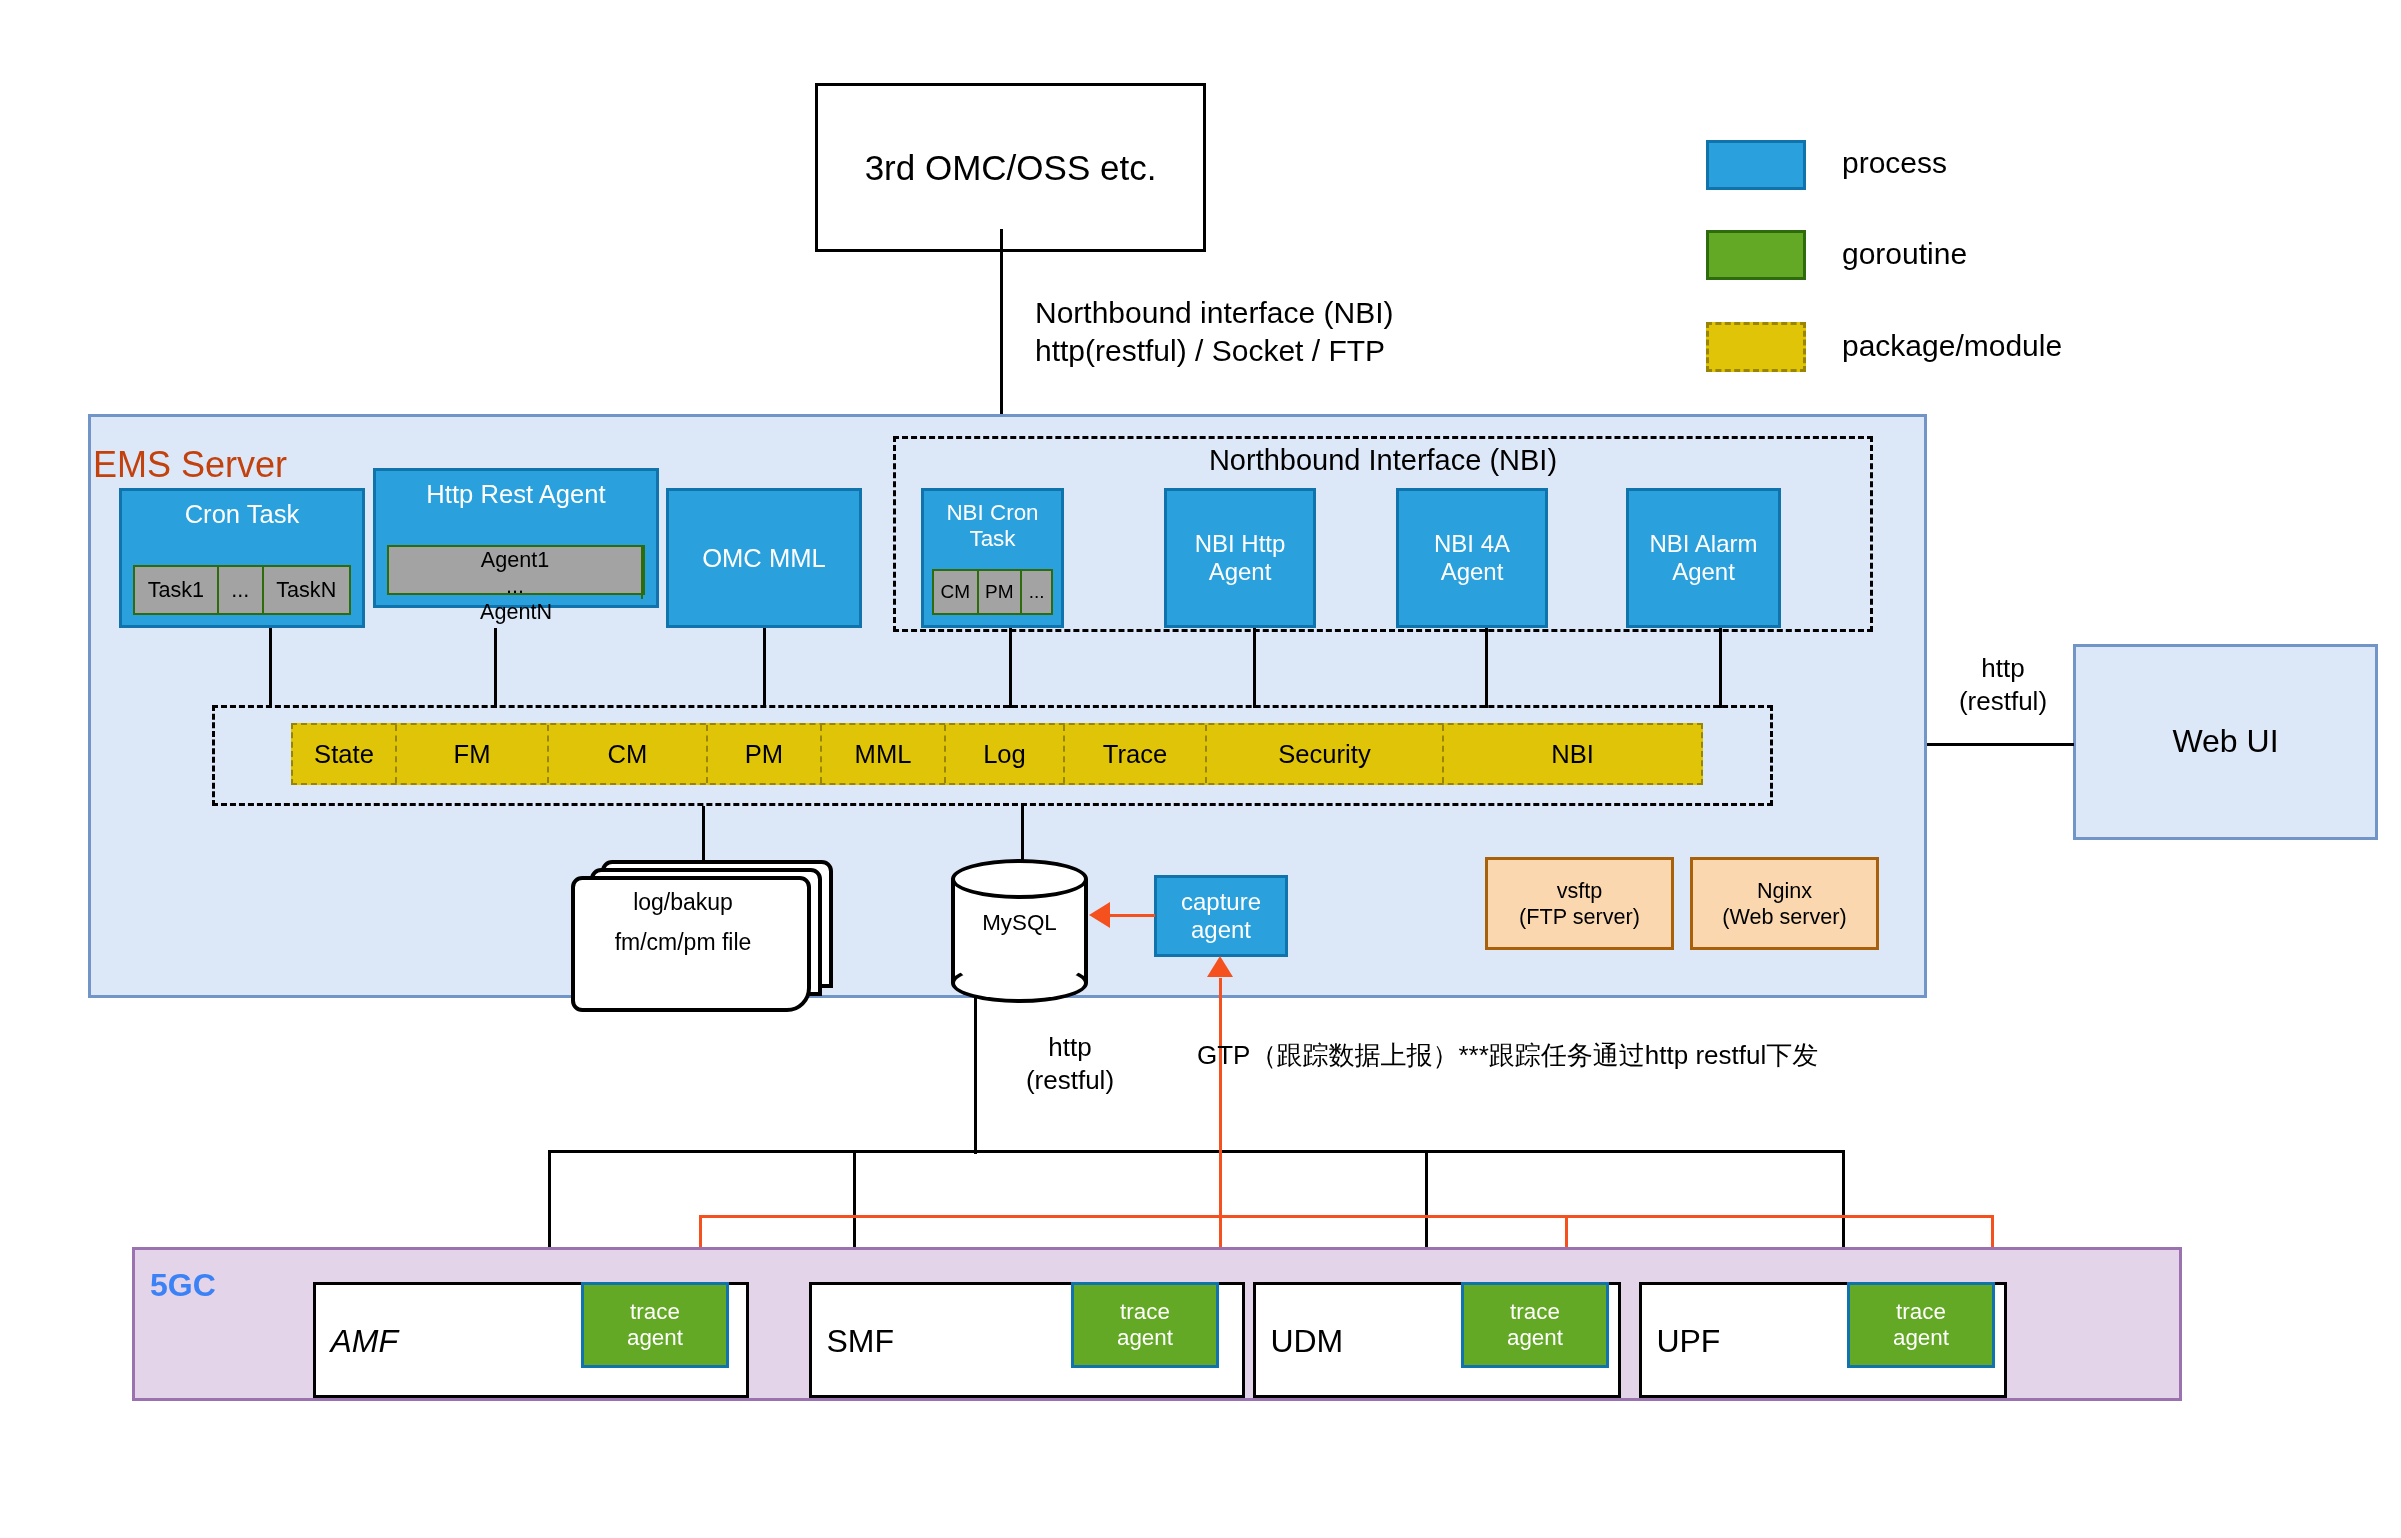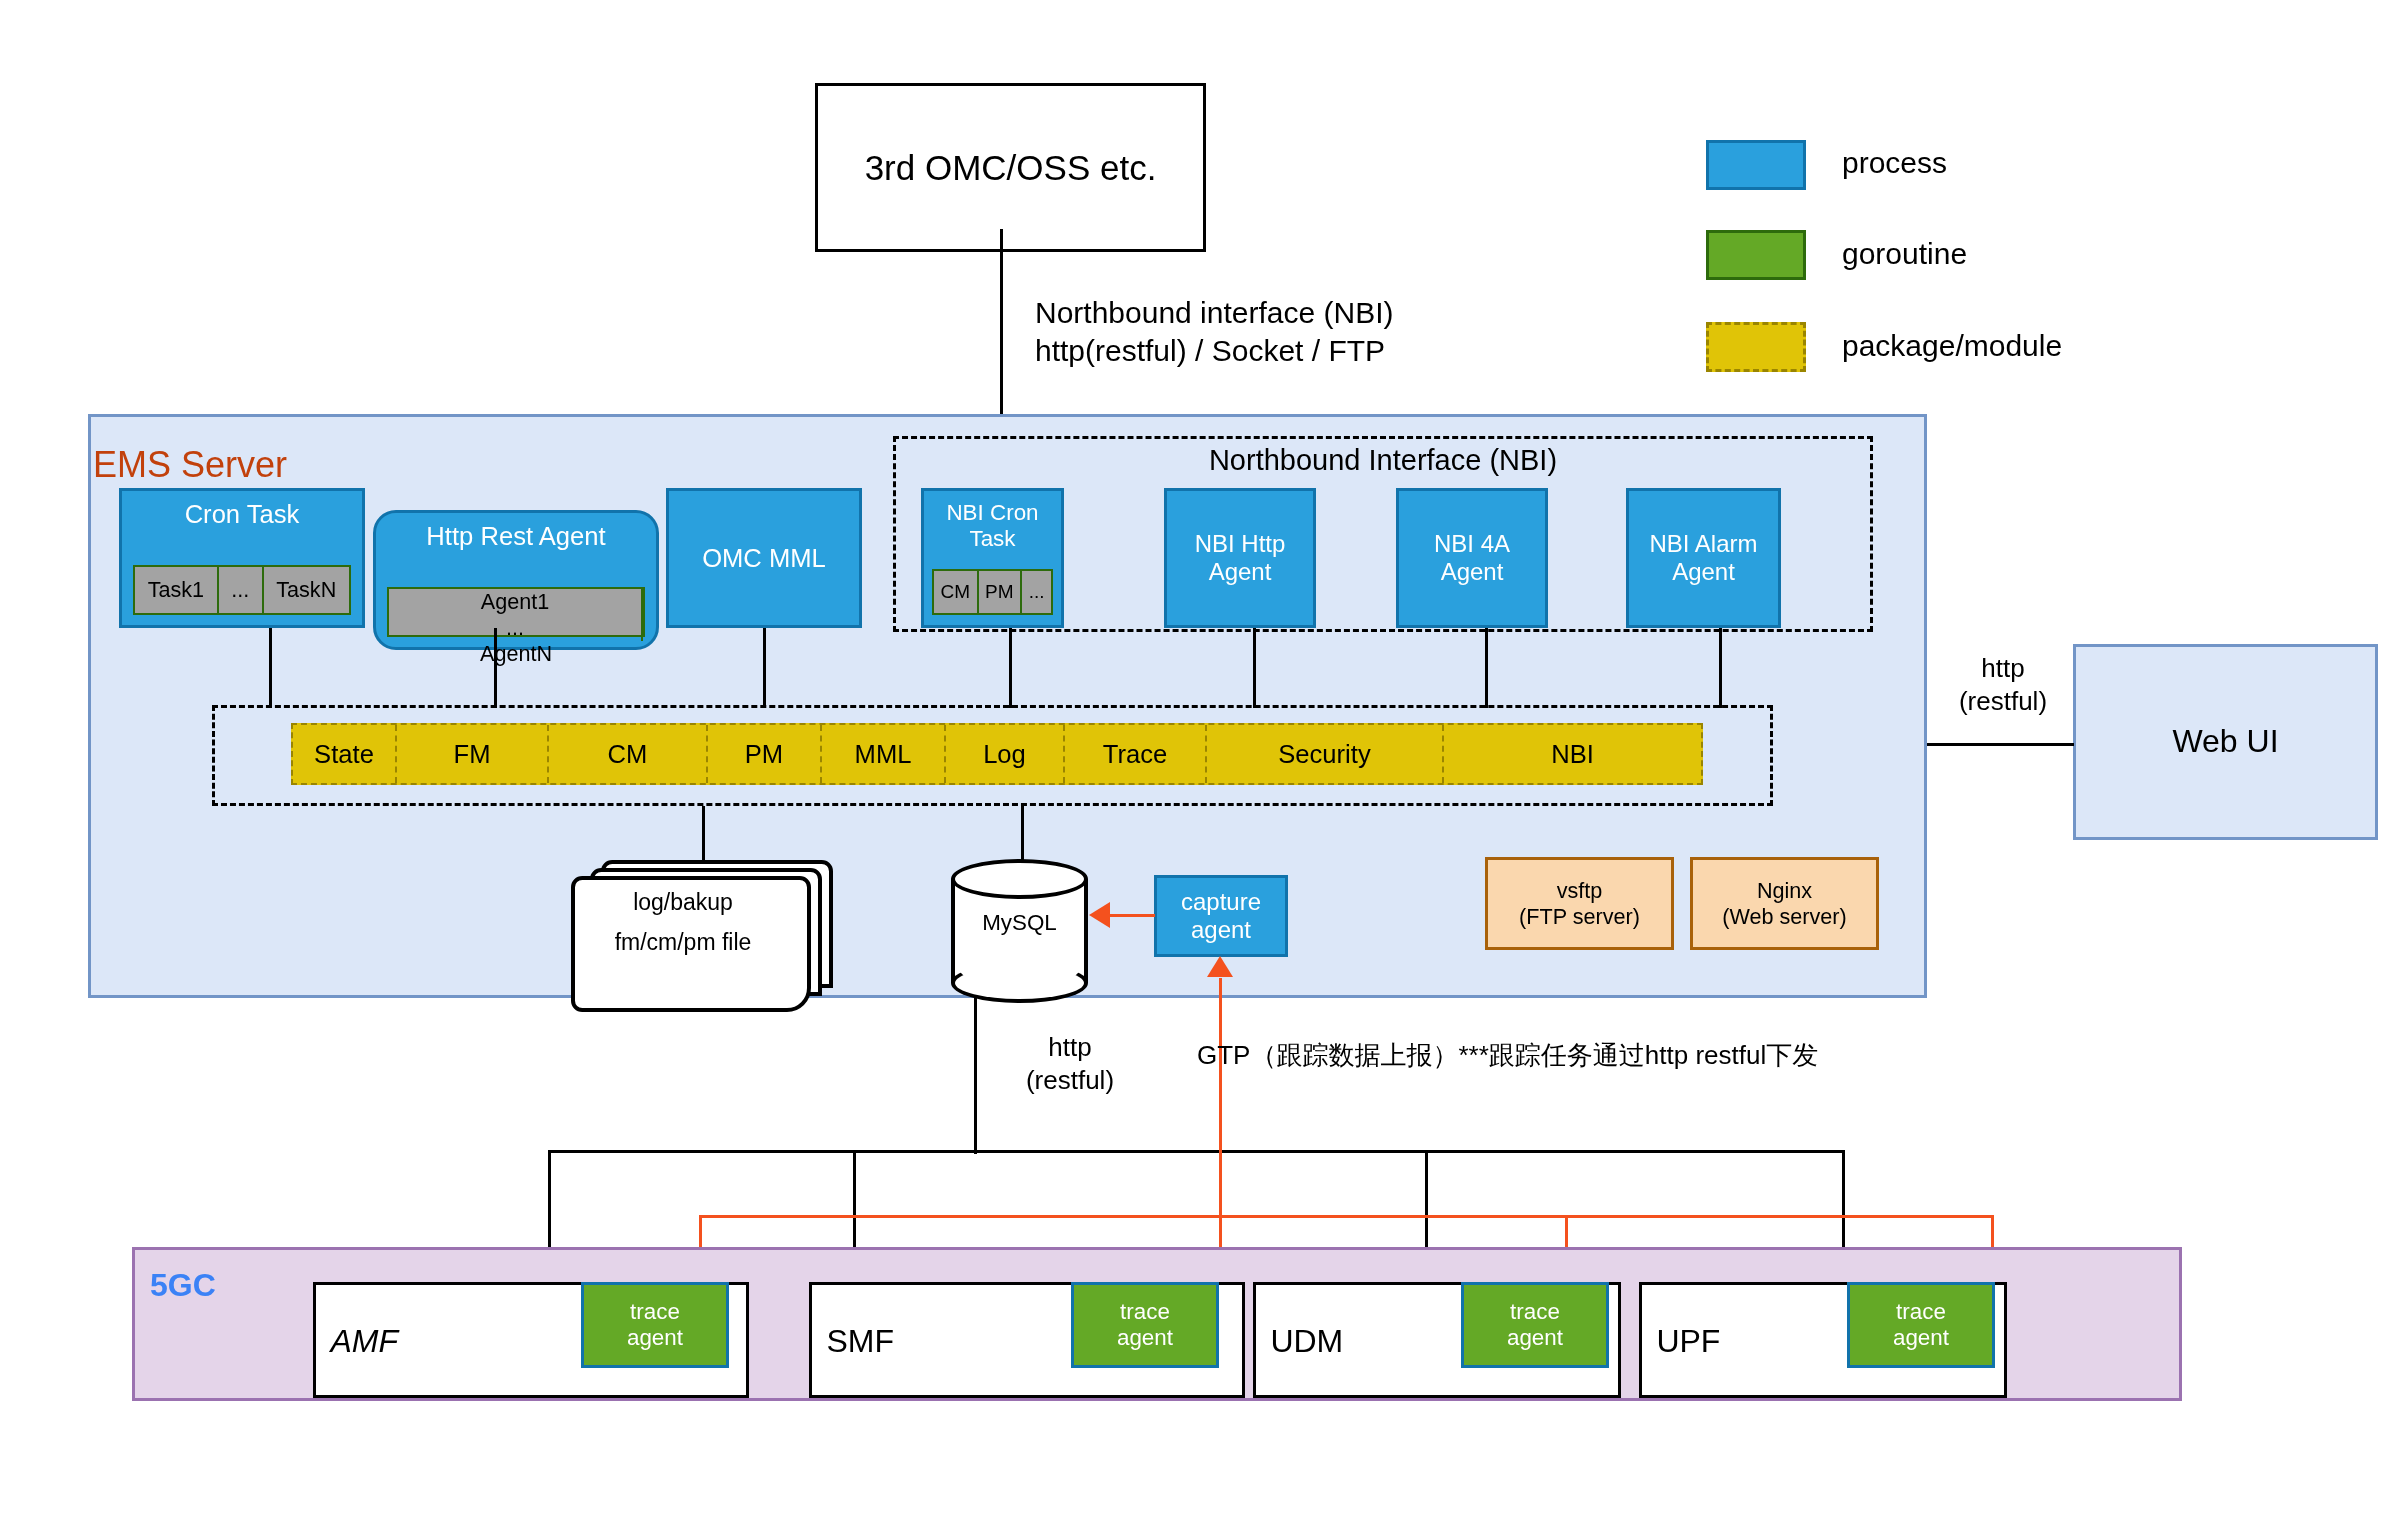--- a/index.html
+++ b/index.html
@@ -164,21 +164,21 @@
 
   <div class="abs proc" style="left:119px;top:488px;width:246px;height:140px;">
     <div class="proc-title" style="margin-top:8.8px;">Cron Task</div>
     <div class="goro goro-row" style="position:absolute;left:11.2px;right:11.2px;bottom:10.4px;height:46px;">
       <div class="goro-cell">Task1</div>
       <div class="goro-cell">...</div>
       <div class="goro-cell">TaskN</div>
     </div>
   </div>
 
-  <div class="abs proc" style="left:373px;top:510px;width:286px;height:140px;border-radius:23px;">
+  <div class="abs proc" style="left:373px;top:468px;width:286px;height:140px;">
     <div class="proc-title" style="margin-top:8.8px;">Http Rest Agent</div>
     <div class="goro goro-row" style="position:absolute;left:11.2px;right:11.2px;bottom:10.4px;height:46px;flex-direction:column;">
       <div class="goro-cell">Agent1</div>
       <div class="goro-cell">...</div>
       <div class="goro-cell">AgentN</div>
     </div>
   </div>
 
   <div class="abs proc ctr" style="left:666px;top:488px;width:196px;height:140px;">
     <span style="font-size:25.6px;">OMC MML</span>

